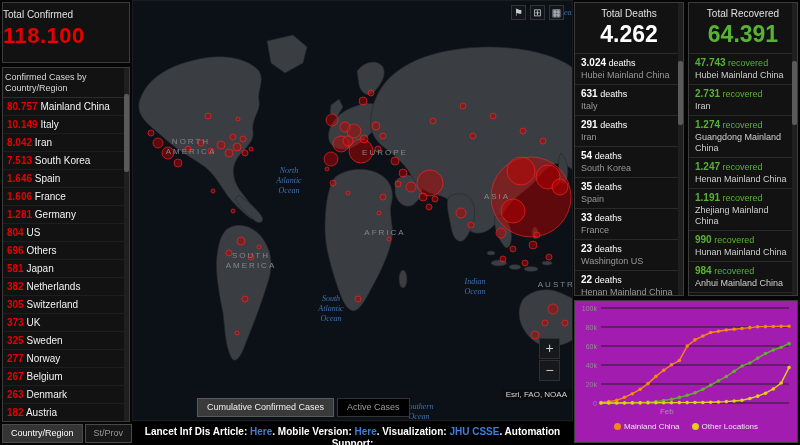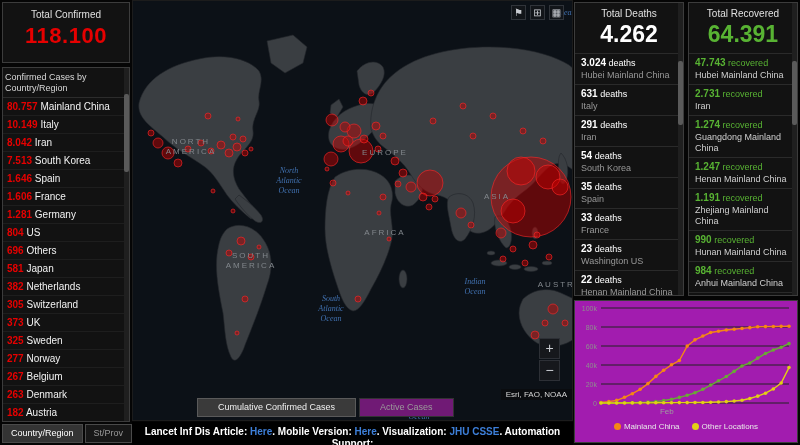--- a/index.html
+++ b/index.html
@@ -1,21 +1,21 @@
 <!DOCTYPE html>
 <html><head>
 <meta charset="utf-8">
 <style>
   *{margin:0;padding:0;box-sizing:border-box}
   html,body{width:800px;height:445px;overflow:hidden;background:#000;font-family:"Liberation Sans",sans-serif}
   #app{position:relative;width:800px;height:445px;background:#050505}
   .panel{position:absolute;background:#121212;border:1px solid #3c3c3c}
 
   
-  #total-confirmed{left:2px;top:2px;width:128px;height:61px;text-align:center}
+  #total-confirmed{left:2px;top:2px;width:128px;height:61px;text-align:left}
   .tc-title{font-size:10px;color:#e0e0e0;padding-top:6px}
   .tc-value{font-size:22px;font-weight:bold;color:#e60000;margin-top:3px;letter-spacing:.5px}
   #cases-panel{left:2px;top:67px;width:128px;height:355px;overflow:hidden}
   .cases-title{font-size:9px;color:#d8d8d8;text-align:left;padding:4px 2px 3px;white-space:pre-line;line-height:11px;border-bottom:1px solid #2c2c2c}
   .case-row{padding:2px 8px 1px 4px;font-size:10px;line-height:14px;white-space:nowrap;overflow:hidden;border-bottom:1px solid #1e1e1e}
   .case-value{color:#e60000;font-weight:bold}
   .case-label{color:#f2f2f2}
   .sb-track{position:absolute;right:0;top:0;bottom:0;width:5px;background:#1f1f1f}
   .sb-thumb{position:absolute;right:0;width:5px;background:#5a5a5a;border-radius:2px}
   #left-tabs{position:absolute;left:2px;top:424px;display:flex;gap:2px}
@@ -29,22 +29,22 @@
   .bubble{fill:rgba(200,0,0,.45);stroke:rgba(255,40,40,.6);stroke-width:1}
   .map-label{position:absolute;transform:translate(-50%,-50%);text-align:center;white-space:pre-line;line-height:10px;pointer-events:none}
   .continent{color:#82878c;font-size:8px;letter-spacing:2px}
   .ocean{color:#4171b0;font-size:8px;font-style:italic;font-family:"Liberation Serif",serif}
   #map-toolbar{position:absolute;top:4px;right:8px;display:flex;gap:4px}
   .map-icon{width:15px;height:15px;font-size:10px;line-height:14px;text-align:center;color:#c9ccd1;background:rgba(20,22,26,.85);border:1px solid #30343a;cursor:pointer}
   #zoom{position:absolute;right:12px;bottom:38px}
   .zoom-btn{width:21px;height:21px;background:#16181c;color:#c9ccd1;font-size:14px;line-height:19px;text-align:center;border:1px solid #2d3036;margin-bottom:1px;cursor:pointer}
   #attribution{position:absolute;right:0;bottom:20px;font-size:8px;color:#d6d6d6;background:rgba(10,10,10,.55);padding:1px 5px}
   #map-tabs{position:absolute;left:64px;bottom:3px;display:flex;gap:3px}
-  .mtab{font-size:9px;padding:3px 20px 4px;background:#3a3a3a;color:#f0f0f0;border:1px solid #5a5a5a;cursor:pointer}
-  .mtab.inactive{background:#701a75;color:#9a9a9a;border-color:#333}
+  .mtab{font-size:9px;padding:3px 9px 4px;background:#3a3a3a;color:#f0f0f0;border:1px solid #5a5a5a;cursor:pointer}
+  .mtab.inactive{background:#000000;color:#9a9a9a;border-color:#333}
 
   
   #footer{position:absolute;left:132px;top:422px;width:441px;height:23px;background:#000;overflow:hidden;text-align:center;font-size:10px;font-weight:bold;color:#fff;padding-top:4px;line-height:12px}
   #footer a{color:#3d7fd9;text-decoration:none}
 
   
   #deaths-panel{left:574px;top:2px;width:110px;height:294px;overflow:hidden}
   #recovered-panel{left:688px;top:2px;width:110px;height:294px;overflow:hidden}
   .rp-title{font-size:10px;color:#e0e0e0;text-align:center;padding-top:5px}
   .rp-value{font-size:23px;font-weight:bold;text-align:center;padding:2px 0 5px}

